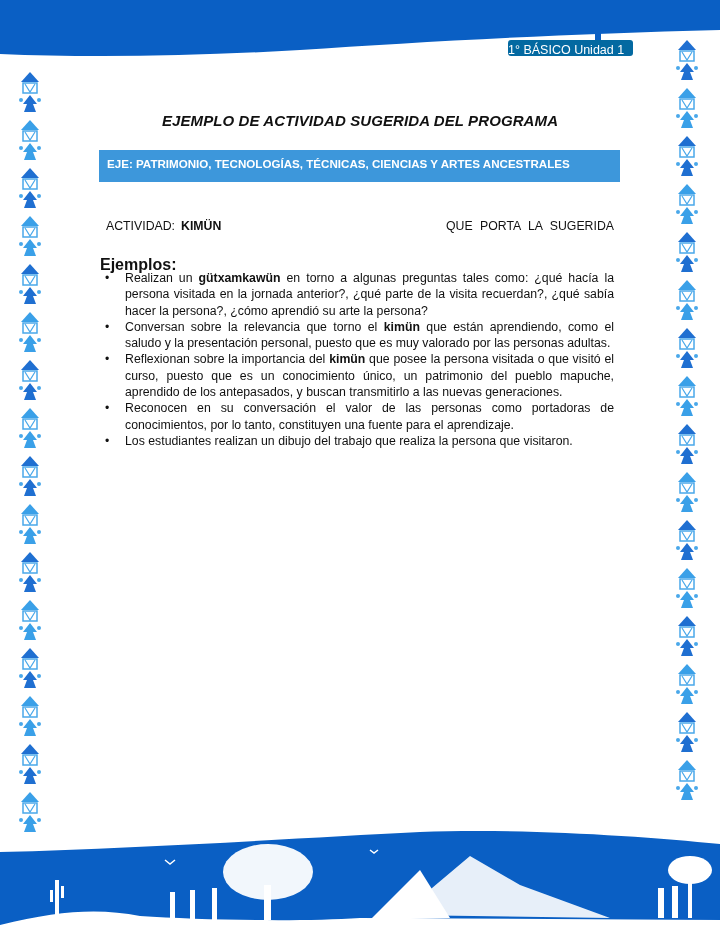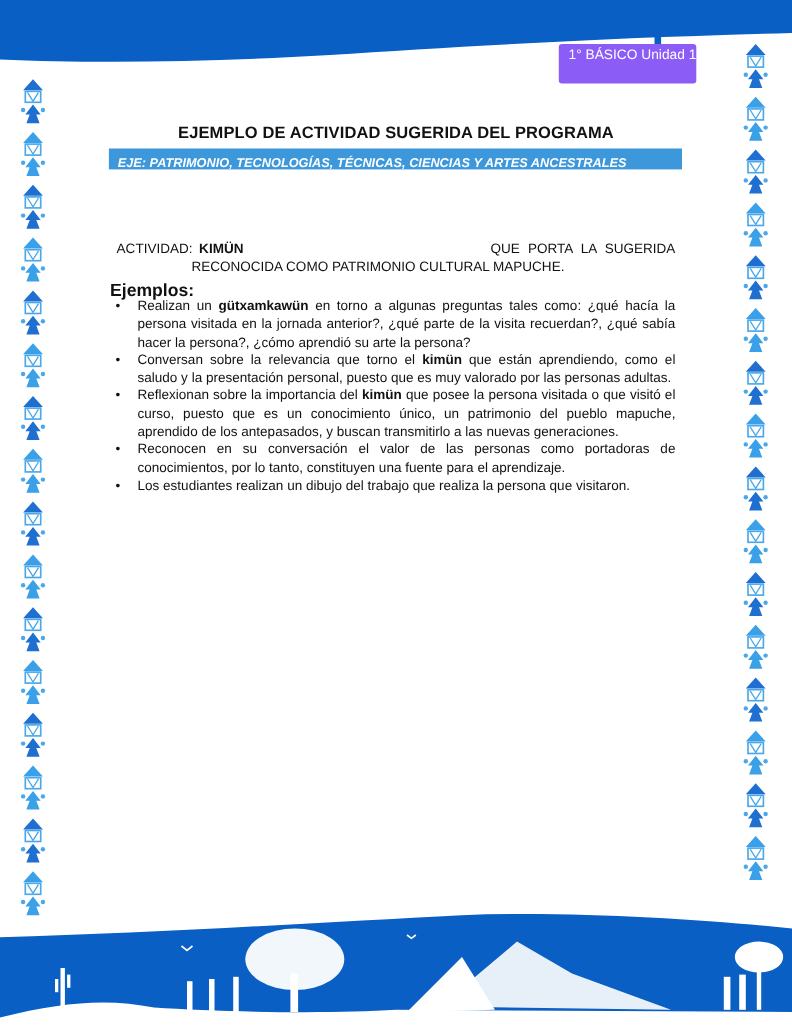--- a/index.html
+++ b/index.html
@@ -5,36 +5,35 @@
     html, body { margin: 0; padding: 0; }
     body {
       width: 720px; height: 932px; position: relative; overflow: hidden;
       background: #ffffff;
       font-family: "Liberation Sans", sans-serif;
       color: #111;
     }
     .top-wave { position: absolute; left: 0; top: 0; width: 720px; height: 60px; }
     .unit-stem { position: absolute; left: 595px; top: 28px; width: 6px; height: 14px; background: #0a5fc4; }
     .unit-badge {
-      position: absolute; left: 508px; top: 40px; width: 125px; height: 36px;
-      background: #8b5cf6; color: #fff; border-radius: 3px;
-      font-size: 12.5px; line-height: 20px; text-align: right;
+      position: absolute; left: 508px; top: 40px; width: 125px; height: 16px;
+      background: #0369a1; color: #fff; border-radius: 3px;
+      font-size: 12.5px; line-height: 20px; text-align: left;
     }
     .border-col { position: absolute; top: 40px; width: 26px; }
     .border-left { left: 17px; top: 70px; }
     .border-right { left: 674px; top: 38px; }
     .motif { width: 26px; height: 48px; display: block; }
     .page-title {
       position: absolute; left: 100px; top: 112px; width: 520px;
-      text-align: center; font-weight: bold; font-size: 15px; letter-spacing: 0.1px;
+      text-align: center; font-weight: bold; font-size: 15px; letter-spacing: 0.1px; font-style: italic;
     }
     .eje-bar {
-      position: absolute; left: 99px; top: 135px; width: 521px; height: 19px;
+      position: absolute; left: 99px; top: 150px; width: 521px; height: 32px;
       background: #3d97db;
-      font-style: italic;
     }
     .eje-text {
       position: absolute; left: 8px; top: 7px; color: #fff;
       font-weight: bold; font-size: 11.6px; white-space: nowrap;
     }
     .activity {
       position: absolute; left: 106px; top: 218px; width: 508px;
       font-size: 12.3px; line-height: 16px;
     }
     .activity .row1 { display: flex; justify-content: flex-start; }
@@ -331,21 +330,20 @@
 </div>
 
 <div class="activity">
   <div class="row1">
     <span>ACTIVIDAD:</span>
     <span style="flex:1; display:flex; justify-content:space-between; margin-left:6px;">
       <span><b>KIMÜN</b></span>
       <span style="word-spacing:4px;">QUE PORTA LA SUGERIDA</span>
     </span>
   </div>
-  <div class="row2">RECONOCIDA COMO PATRIMONIO CULTURAL MAPUCHE.</div>
 </div>
 
 <div class="ejemplos-label">Ejemplos:</div>
 
 <ul class="bullets">
   <li>
     <span class="dot">•</span>
     <span>Realizan un </span><b>gütxamkawün</b><span> en torno a algunas preguntas tales como: ¿qué hacía la persona visitada en la jornada anterior?, ¿qué parte de la visita recuerdan?, ¿qué sabía hacer la persona?, ¿cómo aprendió su arte la persona?</span>
   </li>
   <li>

